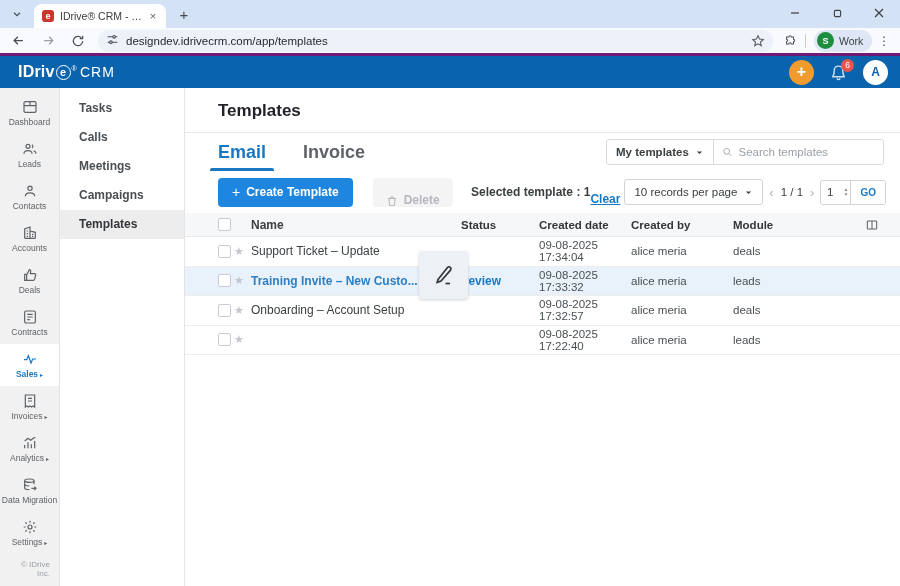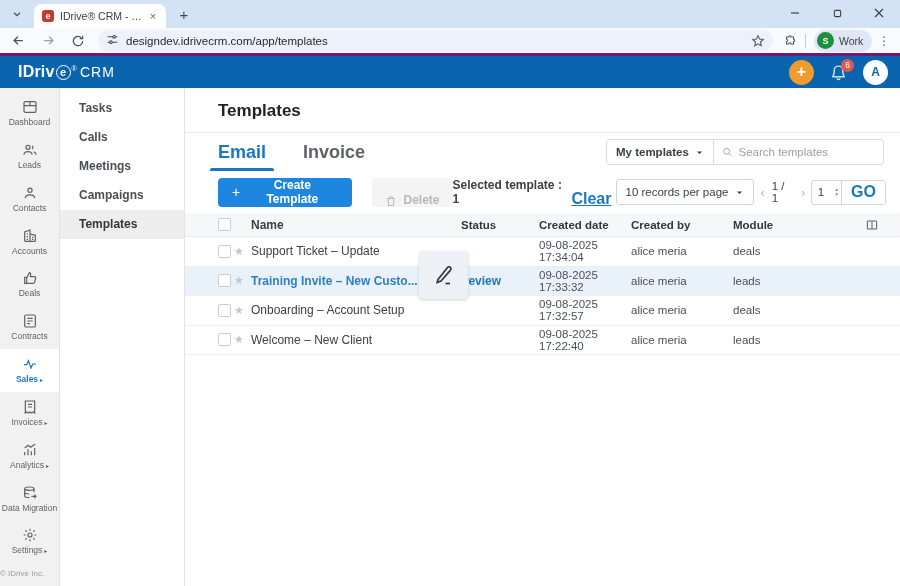--- a/index.html
+++ b/index.html
@@ -45,21 +45,21 @@
 
   
   .sidenav { position:absolute; top:88px; left:0; width:60px; height:498px; background:#f1f1f1; border-right:1px solid #e2e2e2; display:flex; flex-direction:column; padding-top:4px; }
   .sn-item { height:44px; display:flex; flex-direction:column; align-items:center; justify-content:center; gap:3px; color:#5f6368; }
   .sn-item .sn-label { font-size:8.5px; text-align:left; line-height:1.1; }
   .sn-item svg { stroke:#5f6368; }
   .sn-item.active { background:#fff; color:#1a78c2; }
   .sn-item.active svg { stroke:#1a78c2; }
   .sn-item.active .sn-label { color:#1a78c2; font-weight:bold; }
   .sn-arrow { font-size:6px; margin-left:2px; }
-  .sn-copy { margin-top:auto; padding:6px 0 8px; font-size:8px; color:#9aa0a6; text-align:left; }
+  .sn-copy { margin-top:auto; padding:6px 9px 8px; font-size:8px; color:#9aa0a6; text-align:right; }
 
   
   .subnav { position:absolute; top:88px; left:60px; width:125px; height:498px; background:#fff; border-right:1px solid #e4e4e4; padding-top:6px; }
   .subnav-item { height:29px; line-height:29px; padding-left:19px; font-size:12px; font-weight:bold; color:#4a4f54; }
   .subnav-item.active { background:#ededed; color:#33363a; }
 
   
   .main { position:absolute; top:88px; left:185px; width:715px; height:498px; background:#fff; }
   .page-title { font-size:17px; font-weight:bold; color:#212328; padding:13px 0 11px 33px; border-bottom:1px solid #e8e8e8; }
   .tabs-row { height:38px; display:flex; align-items:center; padding:0 16px 0 33px; }
@@ -71,29 +71,29 @@
   .search-box { flex:1; display:flex; align-items:center; padding:0 8px; gap:6px; }
   .search-box input { border:none; outline:none; width:100%; font-size:11.5px; font-family:inherit; color:#3c4043; background:transparent; }
   .search-box input::placeholder { color:#9aa0a6; }
 
   .actions-row { height:42px; display:flex; align-items:center; padding:0 14px 0 33px; }
   .btn-create { height:29px; background:#1f86e0; color:#fff; border:none; border-radius:4px; font-size:12px; font-weight:bold; padding:0 14px; display:flex; align-items:center; gap:6px; font-family:inherit; }
   .btn-create .plus { font-size:14px; font-weight:normal; }
   .btn-delete { height:29px; margin-left:20px; background:#f4f4f5; color:#b5b8bd; border:none; border-radius:4px; font-size:12px; font-weight:bold; padding:0 13px; display:flex; align-items:flex-end; gap:6px; font-family:inherit; }
   .sel-info { margin-left:auto; display:flex; align-items:center; }
   .sel-text { font-size:12px; font-weight:bold; color:#3c4043; }
-  .clear-link { font-size:16px; font-weight:bold; color:#1a78c2; text-decoration:underline;margin-top:13px; }
+  .clear-link { font-size:12px; font-weight:bold; color:#1a78c2; text-decoration:underline;margin-top:13px; }
   .records-dd { height:26px; border:1px solid #cfd4da; border-radius:3px; display:flex; align-items:center; gap:7px; padding:0 9px; font-size:11.5px; color:#3c4043; margin-left:4px; white-space:nowrap; }
   .pager { display:flex; align-items:center; gap:7px; margin-left:6px; font-size:11.5px; color:#3c4043; }
   .pg-arrow { color:#b0b4ba; font-size:13px; }
   .goto { display:flex; margin-left:6px; border:1px solid #cfd4da; border-radius:3px; height:25px; overflow:hidden; }
   .goto-input { width:30px; display:flex; align-items:center; justify-content:center; border-right:1px solid #cfd4da; position:relative; }
   .goto-input input { width:18px; border:none; outline:none; font-size:11.5px; font-family:inherit; color:#3c4043; text-align:left; }
   .spinners { display:flex; flex-direction:column; font-size:5px; color:#8a9097; line-height:1; position:absolute; right:2px; }
-  .go-btn { display:flex; align-items:center; justify-content:center; padding:0 9px; color:#1a78c2; font-size:16px; font-weight:bold; background:#fff; }
+  .go-btn { display:flex; align-items:center; justify-content:center; padding:0 9px; color:#1a78c2; font-size:10px; font-weight:bold; background:#fff; }
 
   
   .tbl { width:100%; }
   .tr { display:grid; grid-template-columns:33px 16px 17px 210px 78px 92px 102px 108px 1fr; align-items:center; height:29.5px; border-bottom:1px solid #ededed; }
   .tr.head { background:#f6f7f8; height:24px; border-bottom:1px solid #e7e8ea; font-weight:bold; color:#33363a; font-size:11.5px; }
   .cb { width:13px; height:13px; border:1.5px solid #c9cdd3; border-radius:2px; background:#fff; grid-column:2; }
   .star { grid-column:3; color:#c3c7cd; font-size:11px; }
   .c-name { grid-column:4; font-size:12px; color:#3c4043; display:flex; align-items:center; white-space:nowrap; overflow:visible; }
   .c-status { grid-column:5; }
   .c-date { grid-column:6; font-size:11.5px; color:#4a4f54; }
@@ -414,21 +414,20 @@
         <span class="c-name">Onboarding – Account Setup</span>
         <span class="c-status"><span class="toggle"></span></span>
         <span class="c-date">09-08-2025 17:32:57</span>
         <span class="c-by">alice meria</span>
         <span class="c-mod">deals</span>
       </div>
 
       <div class="tr">
         <span class="cb"></span>
         <span class="star">★</span>
-        <span class="c-name">Welcome – New Client</span>
         <span class="c-status"><span class="toggle"></span></span>
         <span class="c-date">09-08-2025 17:22:40</span>
         <span class="c-by">alice meria</span>
         <span class="c-mod">leads</span>
       </div>
     </div>
   </div>
 
   <div class="pen-overlay">
     <svg width="24" height="24" viewBox="0 0 24 24" fill="none" stroke="#33363a" stroke-width="1.7">

